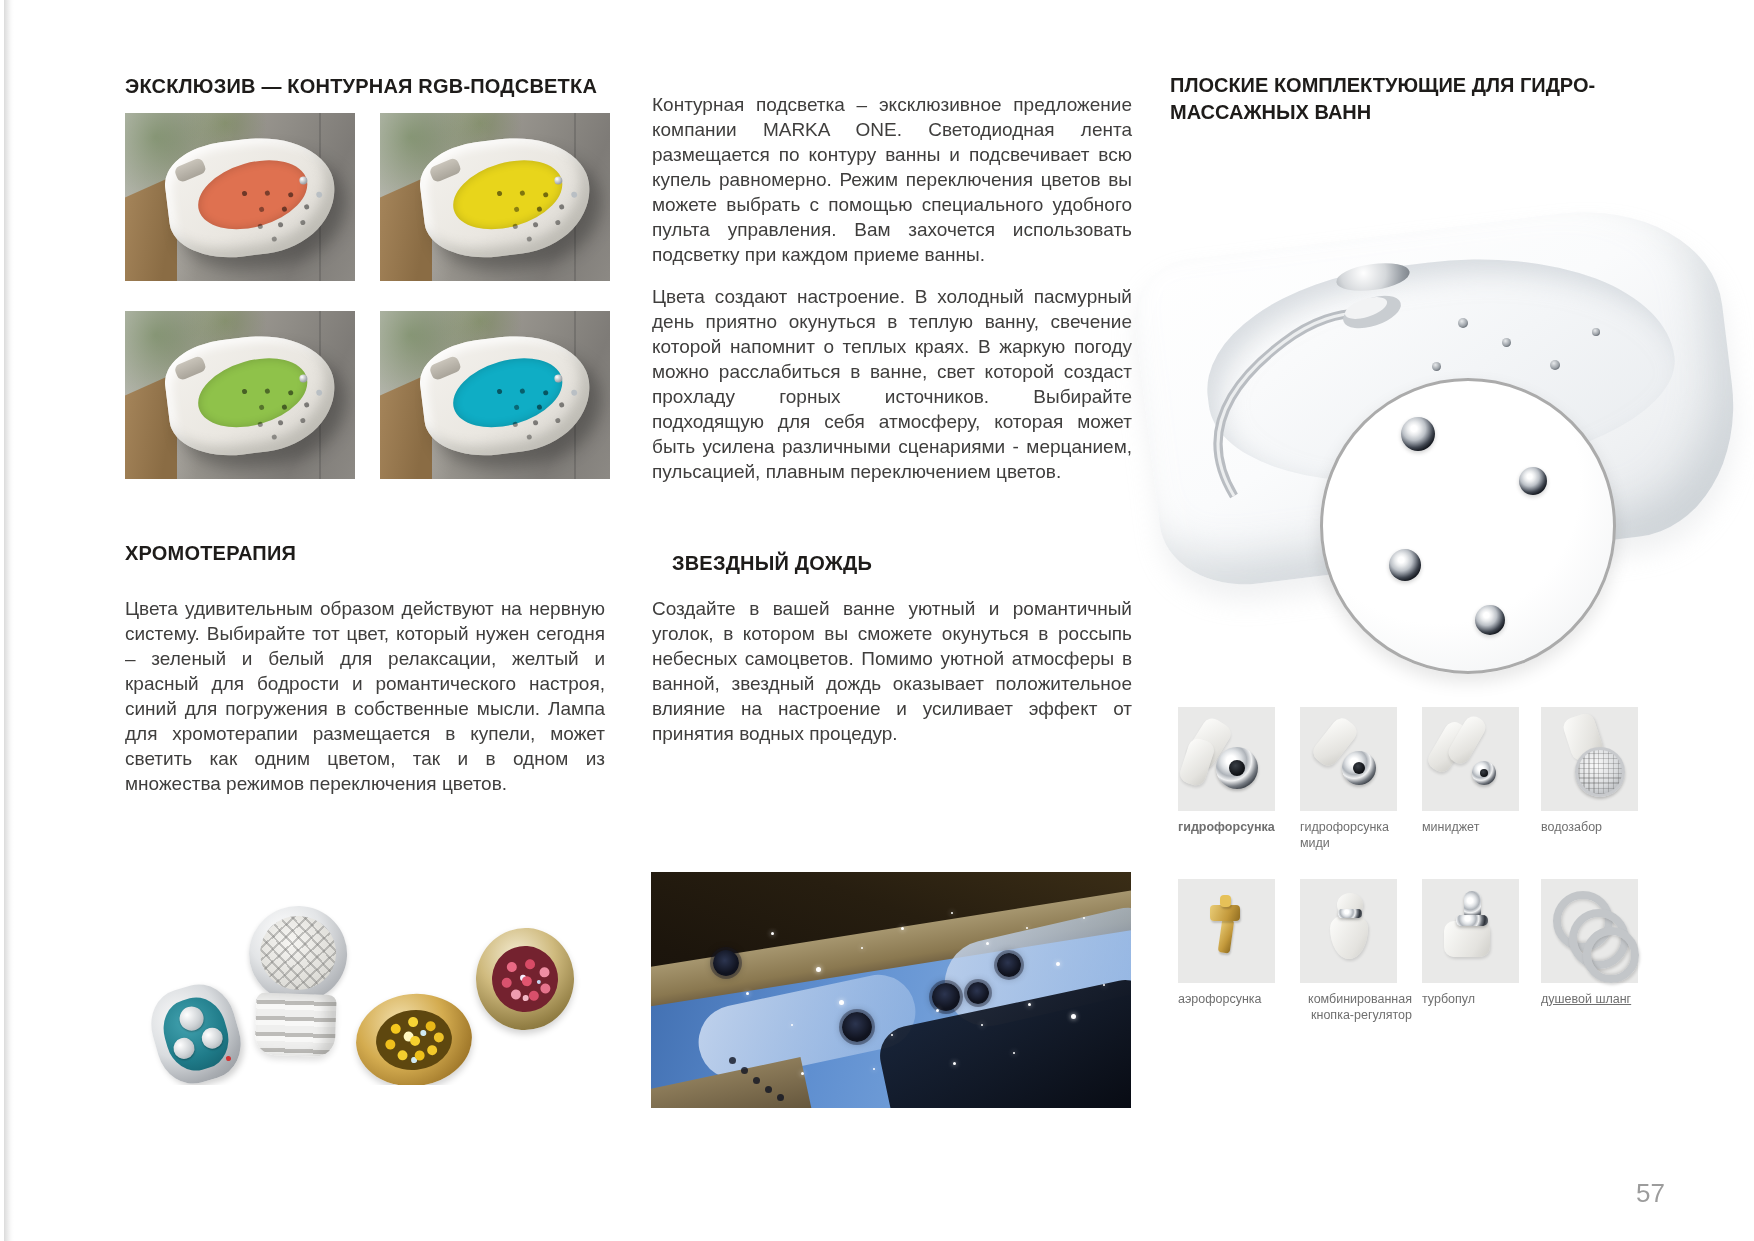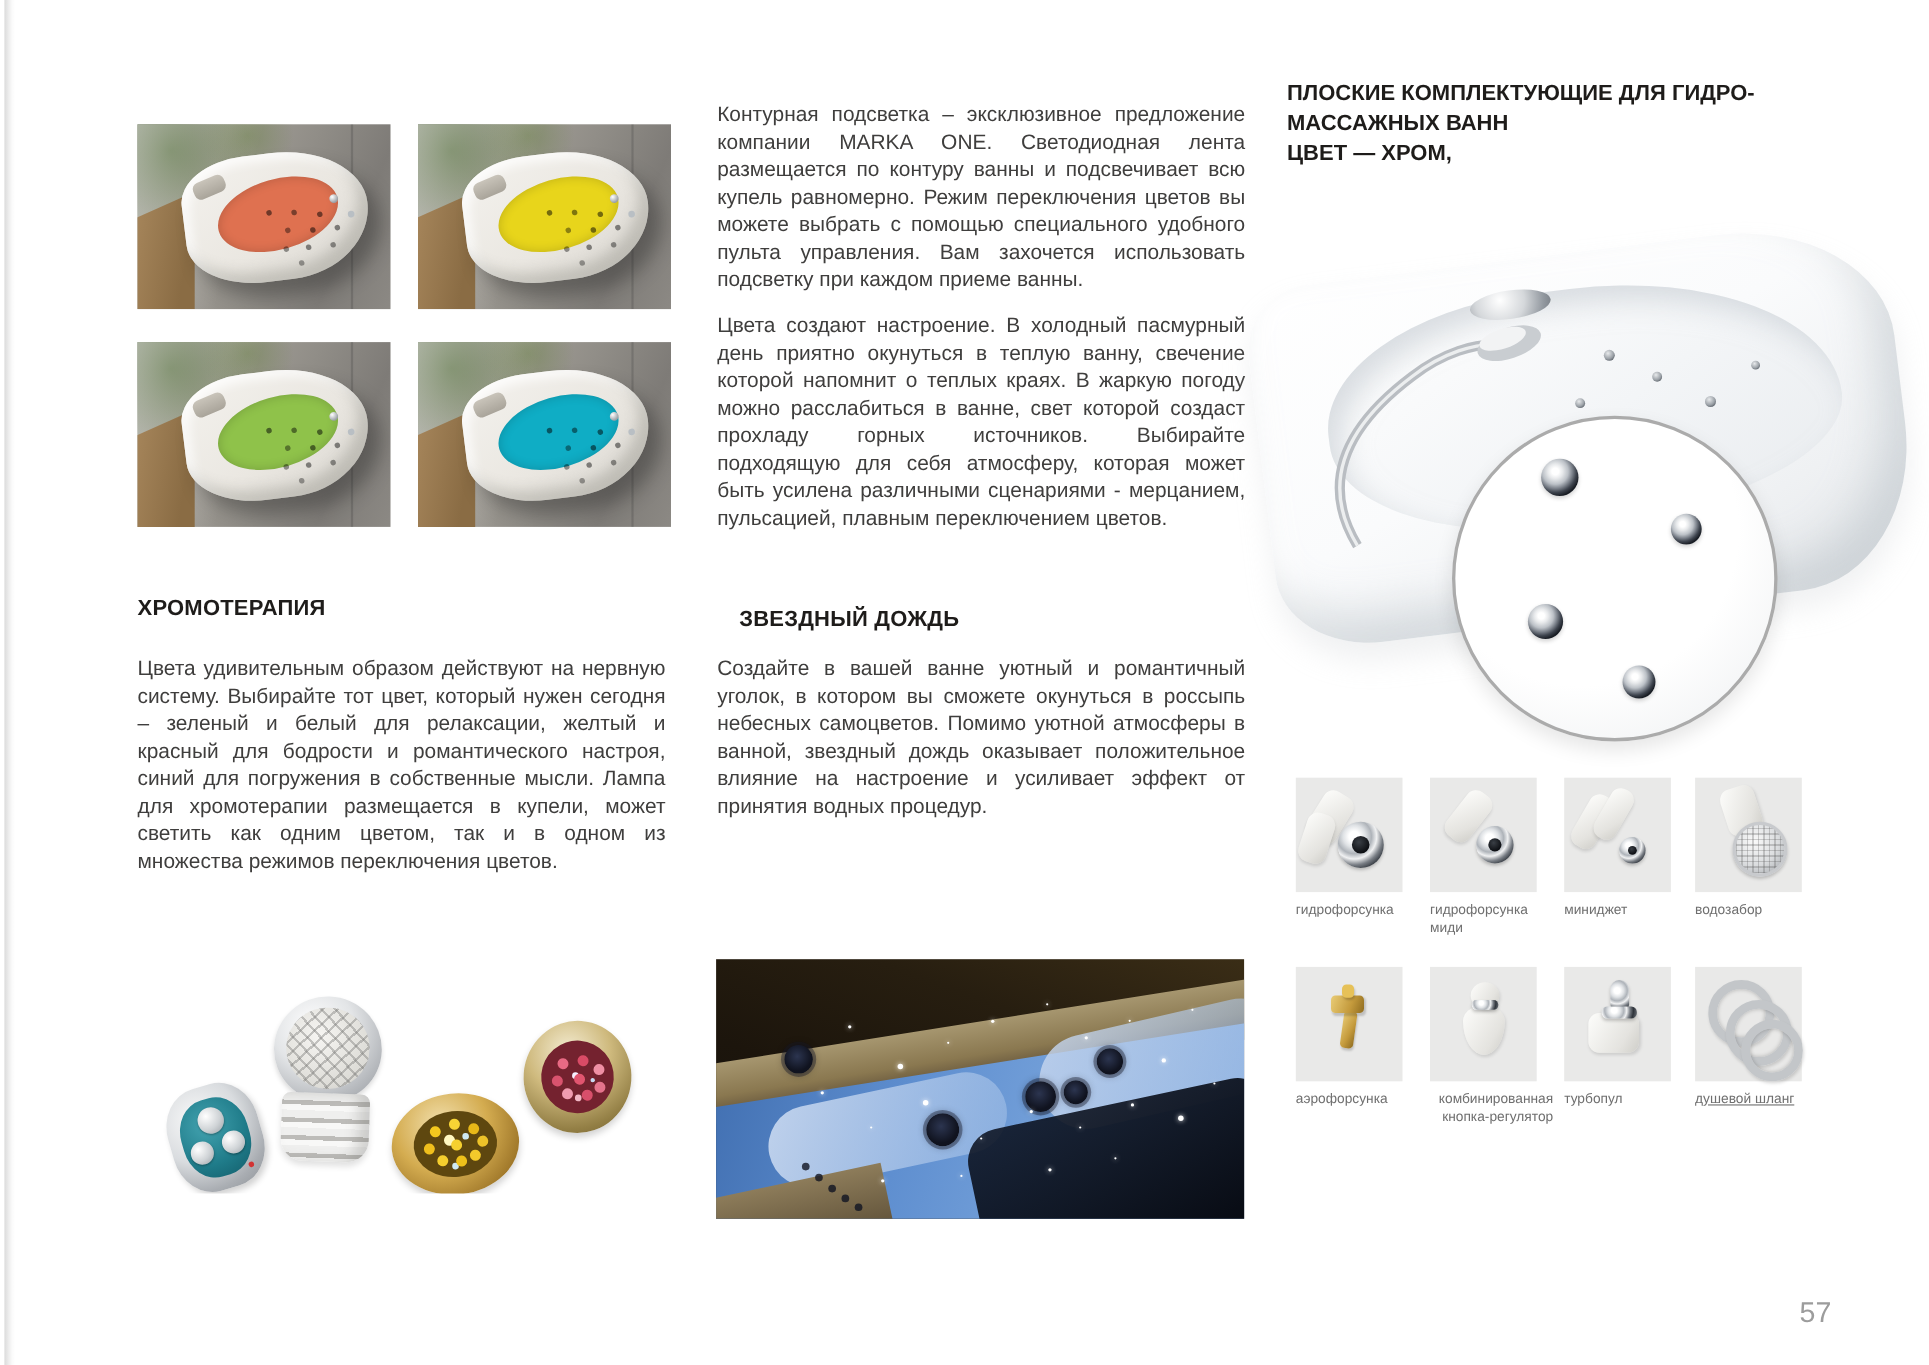--- a/index.html
+++ b/index.html
@@ -142,20 +142,21 @@
      box-shadow:1px 2px 2px rgba(0,0,0,.18);}
   .coil{position:absolute;border-radius:50%;border:8px solid #c3c6c9;
      box-shadow:inset 0 0 4px rgba(0,0,0,.25), 1px 2px 3px rgba(0,0,0,.15);}
 </style>
 </head>
 <body>
 
 <div class="page">
   <div class="spine"></div>
 
+  <div class="h" style="left:125px;top:74px;">ЭКСКЛЮЗИВ — КОНТУРНАЯ RGB-ПОДСВЕТКА</div>
 
   <div class="rgb-photo" style="left: 125px; top: 113px; --water: #df7150;">
     <div class="plant"></div>
     <div class="plant2"></div>
     <div class="winlight"></div>
     <div class="wood"></div>
     <div class="tileline"></div>
     <div class="tub">
       <div class="headrest"></div>
       <div class="water">
@@ -276,21 +277,20 @@
     <span class="star" style="left:420px;top:142px;width:5px;height:5px;"></span>
     <span class="star" style="left:452px;top:112px;width:2px;height:2px;"></span>
     <span class="star" style="left:150px;top:200px;width:3px;height:3px;"></span>
     <span class="star" style="left:222px;top:196px;width:2px;height:2px;"></span>
     <span class="star" style="left:302px;top:190px;width:3px;height:3px;"></span>
     <span class="star" style="left:362px;top:180px;width:2px;height:2px;"></span>
   </div>
 
   <div class="rh" style="top:72px;">ПЛОСКИЕ КОМПЛЕКТУЮЩИЕ ДЛЯ ГИДРО-</div>
   <div class="rh" style="top:99px;">МАССАЖНЫХ ВАНН</div>
-  <div class="rh" style="top:126px;">ЦВЕТ — ХРОМ,</div>
 
   <div class="right-photo">
     <div class="bigtub"></div>
     <div class="bigtub-in"></div>
     <svg width="230" height="230" style="position:absolute;left:60px;top:70px;">
       <path d="M34,216 C-6,150 36,98 84,62 C110,42 142,30 168,34" stroke="#b9bdc2" stroke-width="9" fill="none"></path>
       <path d="M34,216 C-6,150 36,98 84,62 C110,42 142,30 168,34" stroke="#eceeef" stroke-width="3" fill="none"></path>
       <ellipse cx="172" cy="32" rx="30" ry="14" transform="rotate(-18 172 32)" fill="#c9cdd1"></ellipse>
       <ellipse cx="166" cy="28" rx="22" ry="9" transform="rotate(-18 166 28)" fill="#f2f3f4"></ellipse>
     </svg>
@@ -327,21 +327,21 @@
     <span class="pipe" style="left:14px;top:14px;width:24px;height:52px;transform:rotate(30deg);"></span>
     <span class="pipe" style="left:34px;top:8px;width:22px;height:50px;transform:rotate(30deg);"></span>
     <span class="cring" style="left:50px;top:54px;width:24px;height:24px;">
         <span class="hole" style="left:8px;top:8px;width:8px;height:8px;"></span>
       </span>
   </div>
   <div class="tile" style="left:1541px;top:707px;">
     <span class="pipe" style="left:26px;top:8px;width:32px;height:44px;transform:rotate(-18deg);"></span>
     <span class="mesh" style="left:34px;top:40px;width:44px;height:44px;"></span>
   </div>
-  <div class="tile-label" style="left:1178px;top:819px;">гидрофорсунка</div>
+  <div class="tile-label" style="left:1178px;top:819px;font-weight:bold;">гидрофорсунка</div>
   <div class="tile-label" style="left:1300px;top:819px;">гидрофорсунка миди</div>
   <div class="tile-label" style="left:1422px;top:819px;">миниджет</div>
   <div class="tile-label" style="left:1541px;top:819px;">водозабор</div>
 
   <div class="tile" style="left:1178px;top:879px;">
     <span class="goldpipe" style="left:42px;top:40px;width:12px;height:34px;transform:rotate(8deg);"></span>
     <span class="goldpipe" style="left:32px;top:26px;width:30px;height:16px;"></span>
     <span class="goldpipe" style="left:42px;top:16px;width:11px;height:12px;background:#e6c158;"></span>
   </div>
   <div class="tile" style="left:1300px;top:879px;">

